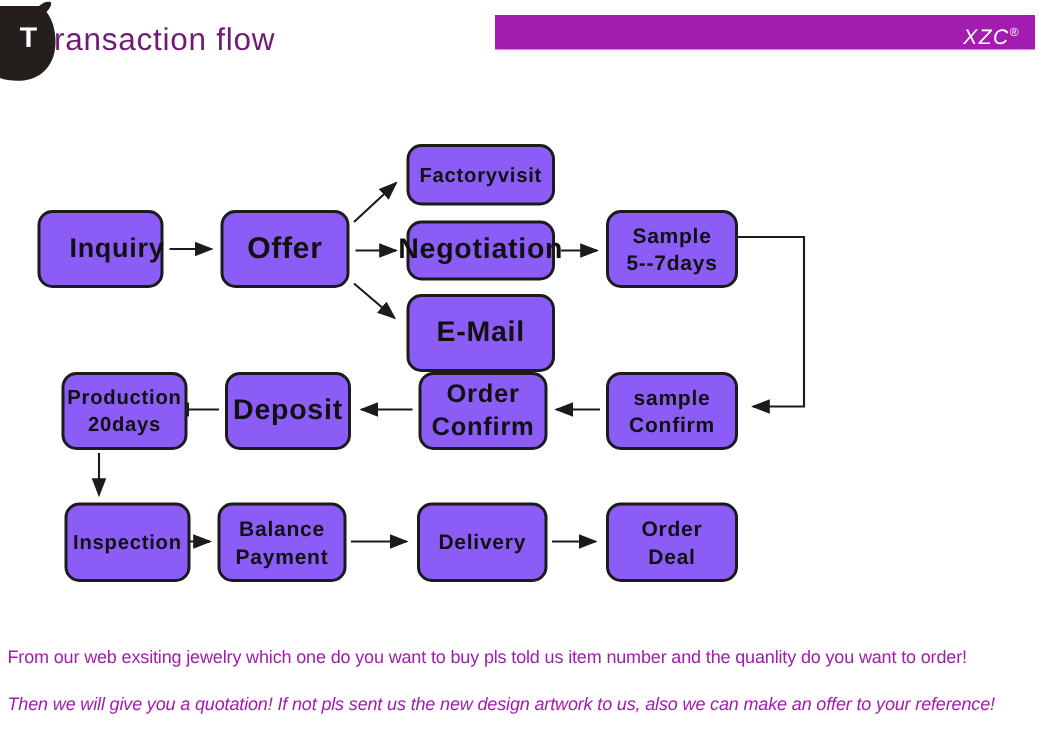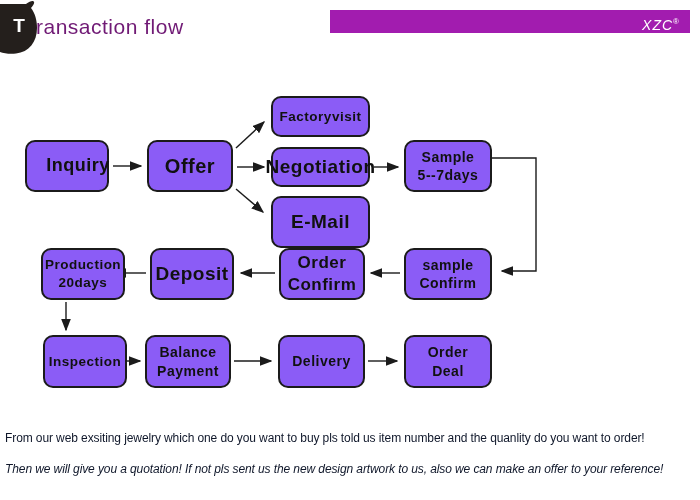--- a/index.html
+++ b/index.html
@@ -28,21 +28,21 @@
   .node{
     position:absolute;background:#8b5cf6;border:2.5px solid #1b1b1b;
     border-radius:10px;box-sizing:border-box;display:flex;flex-direction:column;
     align-items:center;justify-content:center;font-weight:bold;color:#111111;
     letter-spacing:0.5px;text-align:center;line-height:1.32;
   }
   .arrows{position:absolute;left:0;top:0;width:700px;height:500px;}
   
   .footer-line{
     position:absolute;left:5px;font-size:12px;letter-spacing:-0.1px;
-    color:#0f172a;white-space:nowrap;
+    color:#a21caf;white-space:nowrap;
   }
 </style>
 </head>
 <body>
 
 <div class="logo">
   <svg width="38" height="54" viewBox="0 0 38 54">
     <path d="M0,3 L26,3 C33,-2.5 37.5,0 31,7 C35,12 37,19.5 37,27 C37,41 29,51 16,52.6 C10,53.2 4,52.6 0,51 Z" fill="#241f1c"></path>
   </svg>
   <span class="logo-letter">T</span>

